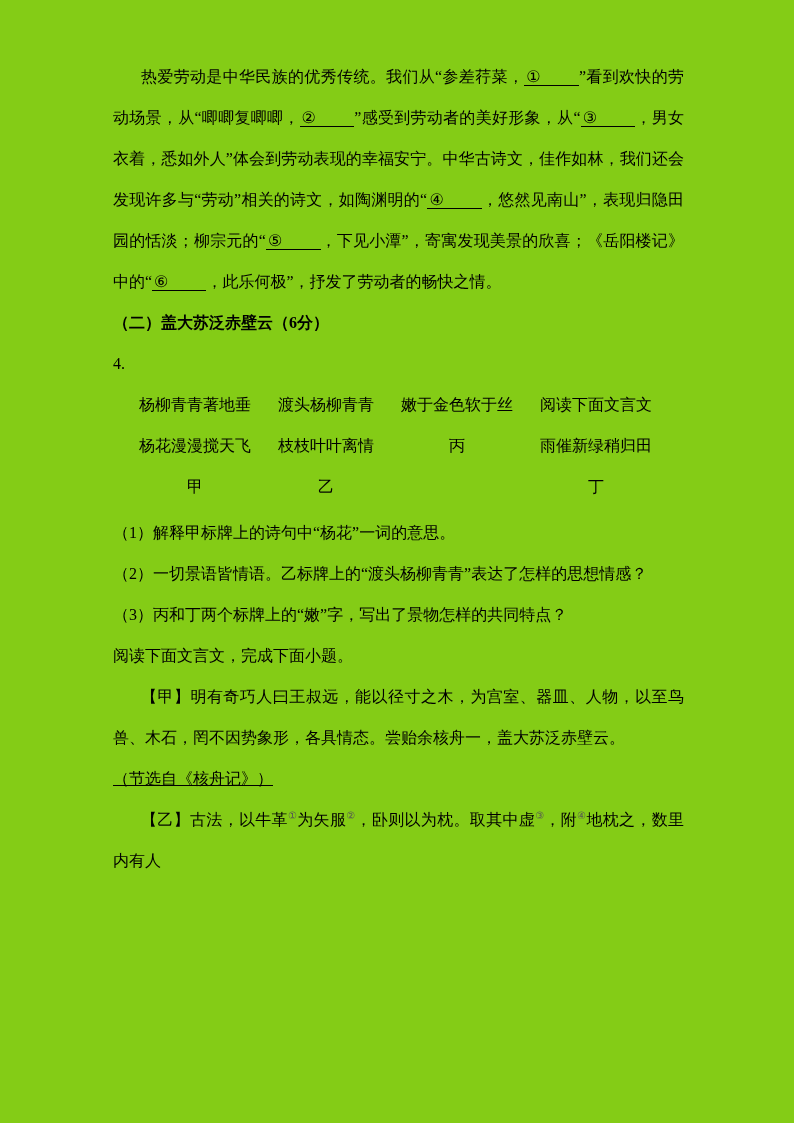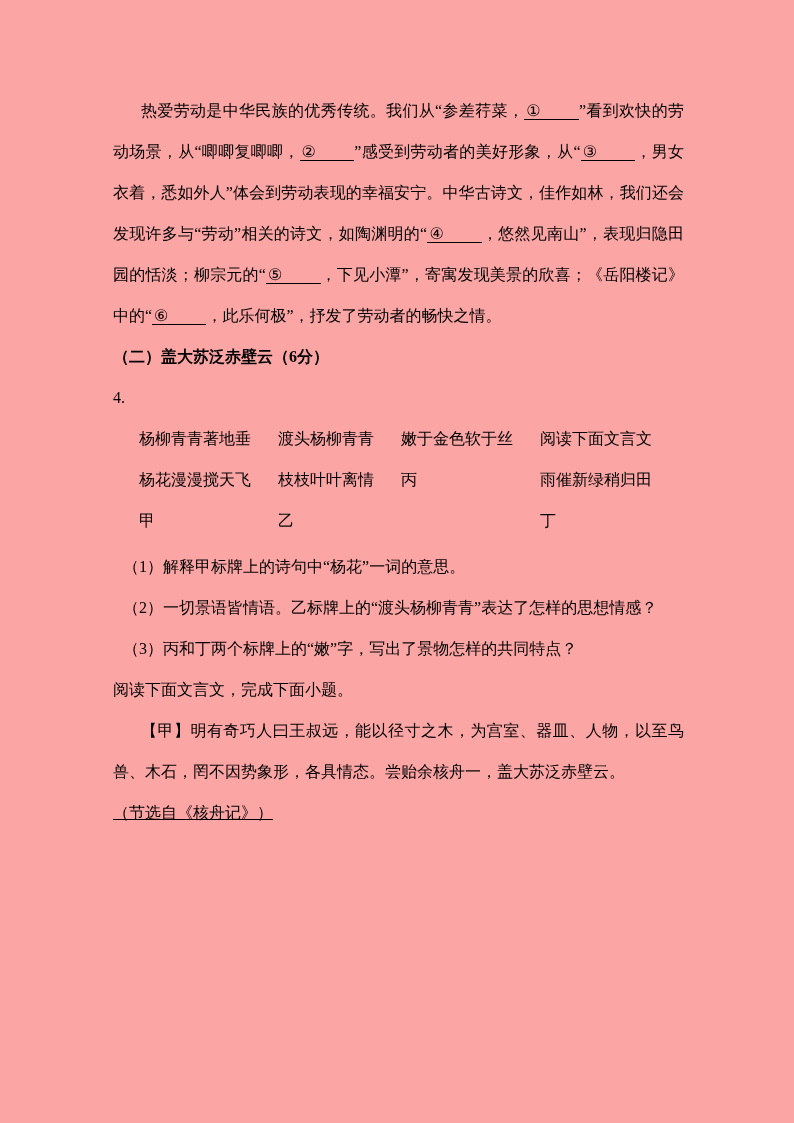--- a/index.html
+++ b/index.html
@@ -1,23 +1,23 @@
 <!DOCTYPE html>
 <html><head>
 <meta charset="utf-8">
 <style>
   html, body { margin: 0; padding: 0; background: #e8e8e8; }
   .page {
     position: relative;
     width: 794px;
     height: 1123px;
     margin: 0 auto;
-    background: #fca5a5;
+    background: #84cc16;
     box-sizing: border-box;
-    padding: 90px 110px 0 113px;
+    padding: 56px 110px 0 113px;
     font-family: "Liberation Serif", "DejaVu Serif", serif;
     font-size: 16px;
     color: #000000;
     line-height: 41px;
     overflow: hidden;
   }
   .page p { margin: 0; text-align: justify; }
   .indent { text-indent: 28px; }
   .heading { font-weight: bold; margin-top: 6px; }
   .qnum { margin-top: 2px; }
@@ -26,22 +26,22 @@
     padding-right: 38px;
     padding-left: 2px;
   }
   .signs {
     display: flex;
     margin-left: 26px;
     gap: 27px;
     align-items: flex-start;
   }
   .sign { text-align: center; }
-  .sign p { text-align: left; white-space: nowrap; }
-  .questions { margin-top: 5px; margin-left: 10px; }
+  .sign p { text-align: center; white-space: nowrap; }
+  .questions { margin-top: 5px; }
   .source { text-align: right; margin-right: 14px; text-decoration: underline; }
   sup.note {
     font-size: 10px;
     color: #555;
     line-height: 0;
     vertical-align: super;
   }
 </style>
 </head>
 <body>
@@ -83,14 +83,15 @@
     <p>（3）丙和丁两个标牌上的“嫩”字，写出了景物怎样的共同特点？</p>
   </div>
 
 
   <p>阅读下面文言文，完成下面小题。</p>
 
   <p class="indent">【甲】明有奇巧人曰王叔远，能以径寸之木，为宫室、器皿、人物，以至鸟兽、木石，罔不因势象形，各具情态。尝贻余核舟一，盖大苏泛赤壁云。</p>
 
   <p class="source">（节选自《核舟记》）</p>
 
+  <p class="indent"><span>【乙】古法，以牛革</span><sup class="note">①</sup><span>为矢服</span><sup class="note">②</sup><span>，卧则以为枕。取其中虚</span><sup class="note">③</sup><span>，附</span><sup class="note">④</sup><span>地枕之，数里内有人</span></p>
 
 </div>
 
 </body></html>

